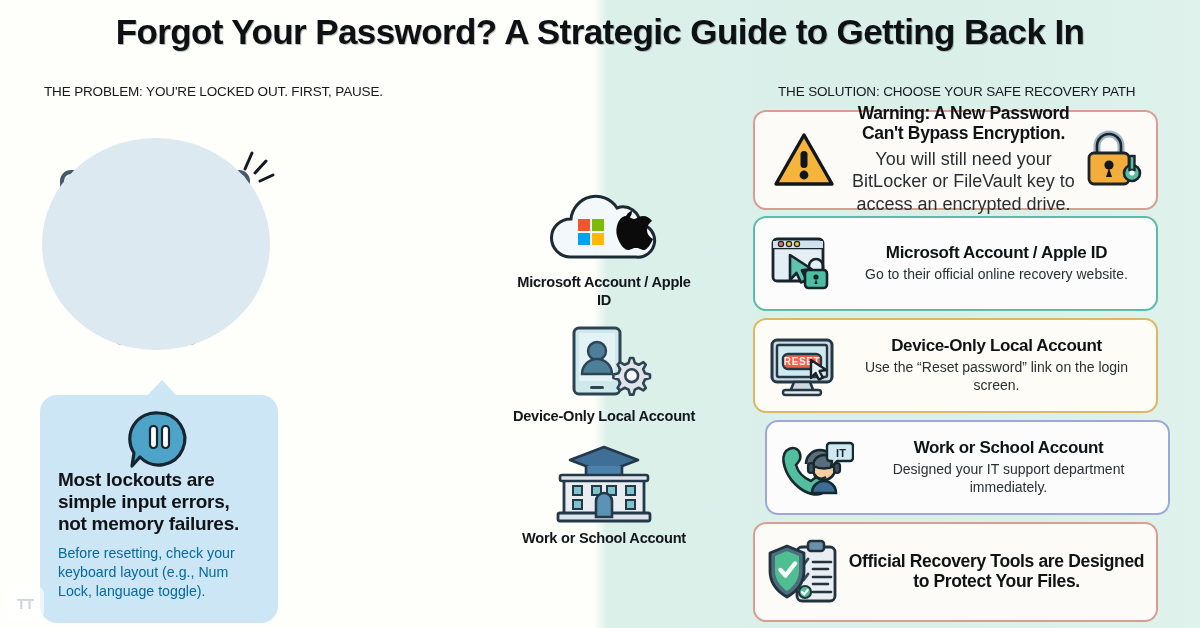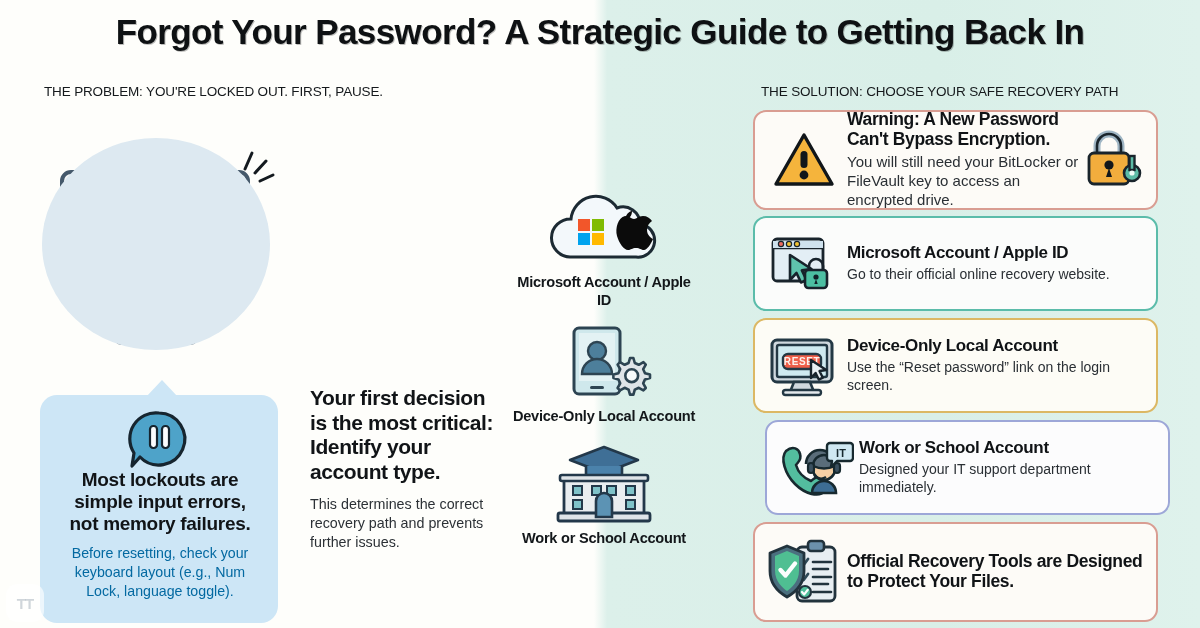--- a/index.html
+++ b/index.html
@@ -24,36 +24,35 @@
     color:#0e1113;
     text-shadow:1px 1px 0 rgba(0,0,0,0.25);
     white-space:nowrap;
   }
   .kicker {
     position:absolute; top:84px;
     font-size:13.5px; font-weight:normal; letter-spacing:-0.15px;
     color:#15191c; white-space:nowrap;
   }
   .kicker.left  { left:44px; }
-  .kicker.right { left:761px;text-align:right; }
+  .kicker.right { left:778px;text-align:right; }
 
   
   .hero {
     position:absolute; left:40px; top:125px; width:250px; height:240px;
   }
   .hero-disc {
     position:absolute; left:2px; top:13px; width:228px; height:212px;
     border-radius:50%; background:#dde9f1;
   }
 
   .tipcard {
     position:absolute; left:40px; top:395px; width:238px; height:228px;
     background:#cde6f6; border-radius:17px;
     padding:74px 16px 0 18px;
-    text-align:center;
   }
   .tipcard:before {
     content:""; position:absolute; left:106px; top:-15px;
     border-left:16px solid transparent; border-right:16px solid transparent;
     border-bottom:17px solid #cde6f6;
   }
   .pause-badge {
     position:absolute; left:88px; top:14px; width:62px; height:62px;
   }
   .tip-head {
@@ -98,28 +97,28 @@
     display:flex; align-items:center;
     padding:0 10px;
   }
   #card-0 { top:110px; height:100px; border-color:#d99d92; background:#fdfbf7; }
   #card-1 { top:216px; height:95px;  border-color:#5bbcaa; background:#fbfcfb; }
   #card-2 { top:318px; height:95px;  border-color:#dcb864; background:#fdfcf6; }
   #card-3 { top:420px; height:95px;  border-color:#9da7d8; background:#fcfcfd;margin-left:12px; }
   #card-4 { top:522px; height:100px; border-color:#d99d92; background:#fdfbf7; }
 
   .card .ico   { width:78px; flex:0 0 78px; display:flex; align-items:center; justify-content:center; }
-  .card .txt   { flex:1 1 auto; padding-left:4px; }
+  .card .txt   { flex:1 1 auto; padding-left:4px;text-align:center; }
   .card .c-head{ font-size:17px; font-weight:bold; line-height:1.13; color:#101316; letter-spacing:-0.35px; }
   .card .c-body{ margin-top:4px; font-size:14px; line-height:1.26; color:#2a2f34; }
   .card .ico-right { width:66px; flex:0 0 66px; display:flex; align-items:center; justify-content:center; }
 
   
   #card-0 .c-head { font-size:17.5px; }
-  #card-0 .c-body { font-size:15px; }
+  #card-0 .c-body { font-size:18px; }
   #card-4 .c-head { font-size:17.5px; }
   #card-4 .c-body { font-size:12.9px; }
 
   
   .watermark {
     position:absolute; left:6px; bottom:6px; width:38px; height:38px;
     border-radius:11px; background:rgba(255,255,255,0.62);
     display:flex; align-items:center; justify-content:center;
     font-size:15px; font-weight:bold; color:rgba(170,180,190,0.55);
     letter-spacing:-1px;
@@ -177,24 +176,20 @@
   <div class="tipcard">
     <svg class="pause-badge" viewBox="0 0 62 62">
       <path d="M31 4 a26 26 0 1 1 -19 44 l-8 9 l2 -13 A26 26 0 0 1 31 4 z" fill="#4ea3c9" stroke="#16252f" stroke-width="3.2" stroke-linejoin="round"></path>
       <rect x="22" y="17" width="7" height="22" rx="3.2" fill="#fbfdfe" stroke="#16252f" stroke-width="2.2"></rect>
       <rect x="34" y="17" width="7" height="22" rx="3.2" fill="#fbfdfe" stroke="#16252f" stroke-width="2.2"></rect>
     </svg>
     <div class="tip-head">Most lockouts are simple input errors, not memory failures.</div>
     <div class="tip-body">Before resetting, check your keyboard layout (e.g., Num Lock, language toggle).</div>
   </div>
 
-  <div class="decision">
-    <div class="decision-head">Your first decision is the most critical: Identify your account type.</div>
-    <div class="decision-body">This determines the correct recovery path and prevents further issues.</div>
-  </div>
 
   <div class="acct" id="acct-0">
     <div class="art">
       <svg width="132" height="76" viewBox="0 0 132 76">
         <path d="M32 66 a19 19 0 0 1 1 -38 a25 25 0 0 1 46 -11 a17 17 0 0 1 23 16 a16 16 0 0 1 -4 33 z" fill="#f3f8fb" stroke="#1c2a33" stroke-width="3"></path>
         <rect x="40" y="28" width="12" height="12" fill="#f2562a"></rect>
         <rect x="54" y="28" width="12" height="12" fill="#80bb03"></rect>
         <rect x="40" y="42" width="12" height="12" fill="#00a3ee"></rect>
         <rect x="54" y="42" width="12" height="12" fill="#ffb900"></rect>
         <path d="M88 25 c2 -4 5 -5 6 -5 c0 3 -1 5 -2 6 c-1 2 -3 2 -4 1 z" fill="#0b0b0b"></path>

